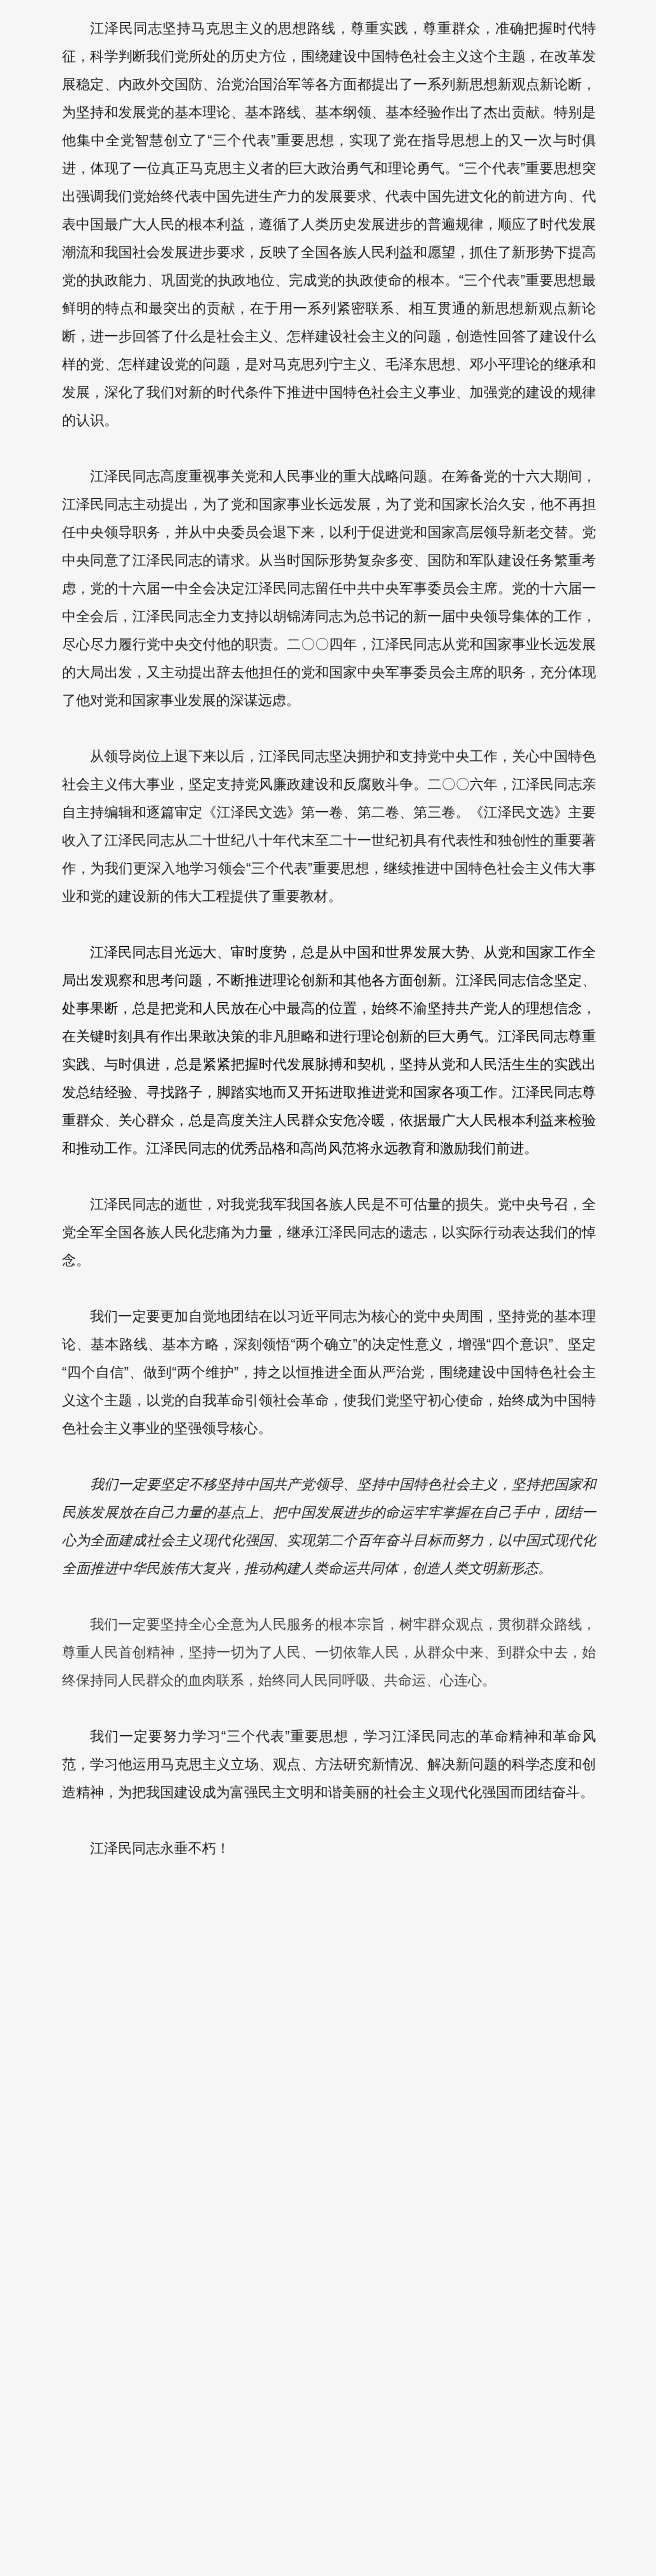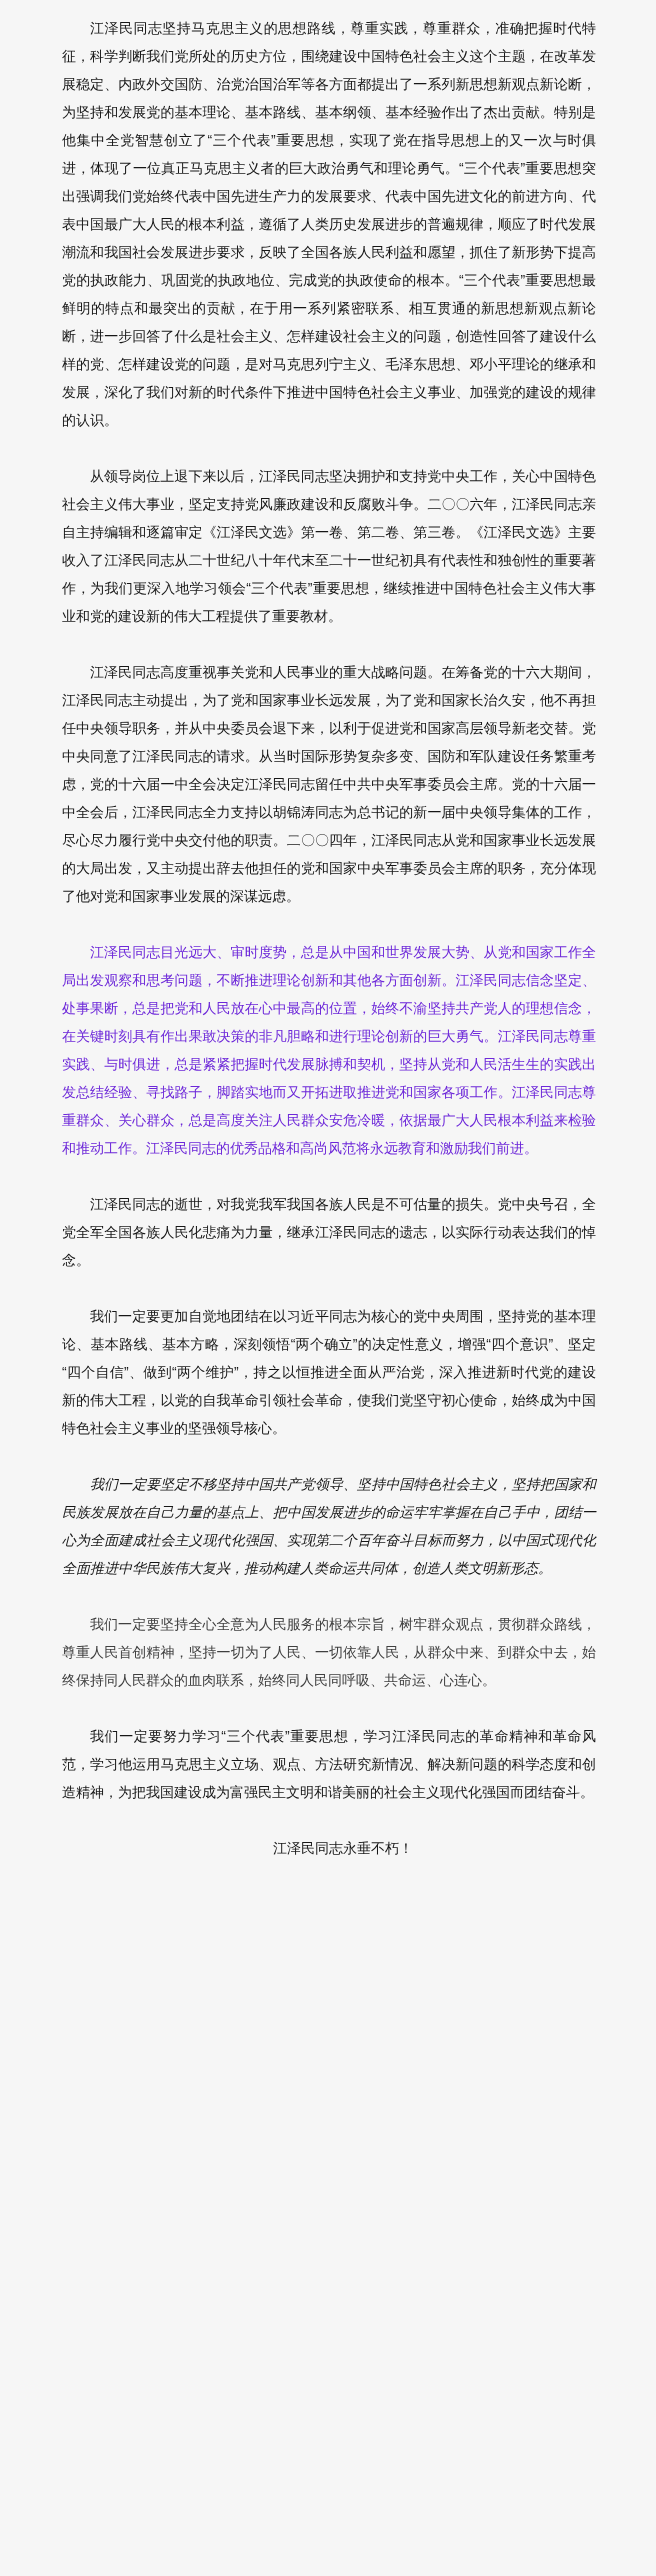--- a/index.html
+++ b/index.html
@@ -20,35 +20,35 @@
   .article p {
     margin: 0 0 28px 0;
     font-size: 14px;
     line-height: 28px;
     text-indent: 2em;
     text-align: justify;
     letter-spacing: 0;
     color: #161616;
   }
   .article p.final {
-    text-align: center;
+    text-align: left;
   }
 </style>
 </head>
 <body>
 
 <div class="page" style="background: rgb(246, 246, 246);">
   <div class="article">
     <div id="paragraphs-container">
         <p style="color: rgb(22, 22, 22);">江泽民同志坚持马克思主义的思想路线，尊重实践，尊重群众，准确把握时代特征，科学判断我们党所处的历史方位，围绕建设中国特色社会主义这个主题，在改革发展稳定、内政外交国防、治党治国治军等各方面都提出了一系列新思想新观点新论断，为坚持和发展党的基本理论、基本路线、基本纲领、基本经验作出了杰出贡献。特别是他集中全党智慧创立了“三个代表”重要思想，实现了党在指导思想上的又一次与时俱进，体现了一位真正马克思主义者的巨大政治勇气和理论勇气。“三个代表”重要思想突出强调我们党始终代表中国先进生产力的发展要求、代表中国先进文化的前进方向、代表中国最广大人民的根本利益，遵循了人类历史发展进步的普遍规律，顺应了时代发展潮流和我国社会发展进步要求，反映了全国各族人民利益和愿望，抓住了新形势下提高党的执政能力、巩固党的执政地位、完成党的执政使命的根本。“三个代表”重要思想最鲜明的特点和最突出的贡献，在于用一系列紧密联系、相互贯通的新思想新观点新论断，进一步回答了什么是社会主义、怎样建设社会主义的问题，创造性回答了建设什么样的党、怎样建设党的问题，是对马克思列宁主义、毛泽东思想、邓小平理论的继承和发展，深化了我们对新的时代条件下推进中国特色社会主义事业、加强党的建设的规律的认识。</p>
+        <p style="color: rgb(22, 22, 22);">江泽民同志高度重视事关党和人民事业的重大战略问题。在筹备党的十六大期间，江泽民同志主动提出，为了党和国家事业长远发展，为了党和国家长治久安，他不再担任中央领导职务，并从中央委员会退下来，以利于促进党和国家高层领导新老交替。党中央同意了江泽民同志的请求。从当时国际形势复杂多变、国防和军队建设任务繁重考虑，党的十六届一中全会决定江泽民同志留任中共中央军事委员会主席。党的十六届一中全会后，江泽民同志全力支持以胡锦涛同志为总书记的新一届中央领导集体的工作，尽心尽力履行党中央交付他的职责。二〇〇四年，江泽民同志从党和国家事业长远发展的大局出发，又主动提出辞去他担任的党和国家中央军事委员会主席的职务，充分体现了他对党和国家事业发展的深谋远虑。</p>
         <p style="color: rgb(22, 22, 22);">从领导岗位上退下来以后，江泽民同志坚决拥护和支持党中央工作，关心中国特色社会主义伟大事业，坚定支持党风廉政建设和反腐败斗争。二〇〇六年，江泽民同志亲自主持编辑和逐篇审定《江泽民文选》第一卷、第二卷、第三卷。《江泽民文选》主要收入了江泽民同志从二十世纪八十年代末至二十一世纪初具有代表性和独创性的重要著作，为我们更深入地学习领会“三个代表”重要思想，继续推进中国特色社会主义伟大事业和党的建设新的伟大工程提供了重要教材。</p>
-        <p style="color: rgb(22, 22, 22);">江泽民同志高度重视事关党和人民事业的重大战略问题。在筹备党的十六大期间，江泽民同志主动提出，为了党和国家事业长远发展，为了党和国家长治久安，他不再担任中央领导职务，并从中央委员会退下来，以利于促进党和国家高层领导新老交替。党中央同意了江泽民同志的请求。从当时国际形势复杂多变、国防和军队建设任务繁重考虑，党的十六届一中全会决定江泽民同志留任中共中央军事委员会主席。党的十六届一中全会后，江泽民同志全力支持以胡锦涛同志为总书记的新一届中央领导集体的工作，尽心尽力履行党中央交付他的职责。二〇〇四年，江泽民同志从党和国家事业长远发展的大局出发，又主动提出辞去他担任的党和国家中央军事委员会主席的职务，充分体现了他对党和国家事业发展的深谋远虑。</p>
-        <p style="color: #6d28d9;">江泽民同志目光远大、审时度势，总是从中国和世界发展大势、从党和国家工作全局出发观察和思考问题，不断推进理论创新和其他各方面创新。江泽民同志信念坚定、处事果断，总是把党和人民放在心中最高的位置，始终不渝坚持共产党人的理想信念，在关键时刻具有作出果敢决策的非凡胆略和进行理论创新的巨大勇气。江泽民同志尊重实践、与时俱进，总是紧紧把握时代发展脉搏和契机，坚持从党和人民活生生的实践出发总结经验、寻找路子，脚踏实地而又开拓进取推进党和国家各项工作。江泽民同志尊重群众、关心群众，总是高度关注人民群众安危冷暖，依据最广大人民根本利益来检验和推动工作。江泽民同志的优秀品格和高尚风范将永远教育和激励我们前进。</p>
+        <p style="color: #000000;">江泽民同志目光远大、审时度势，总是从中国和世界发展大势、从党和国家工作全局出发观察和思考问题，不断推进理论创新和其他各方面创新。江泽民同志信念坚定、处事果断，总是把党和人民放在心中最高的位置，始终不渝坚持共产党人的理想信念，在关键时刻具有作出果敢决策的非凡胆略和进行理论创新的巨大勇气。江泽民同志尊重实践、与时俱进，总是紧紧把握时代发展脉搏和契机，坚持从党和人民活生生的实践出发总结经验、寻找路子，脚踏实地而又开拓进取推进党和国家各项工作。江泽民同志尊重群众、关心群众，总是高度关注人民群众安危冷暖，依据最广大人民根本利益来检验和推动工作。江泽民同志的优秀品格和高尚风范将永远教育和激励我们前进。</p>
         <p style="color: rgb(22, 22, 22);">江泽民同志的逝世，对我党我军我国各族人民是不可估量的损失。党中央号召，全党全军全国各族人民化悲痛为力量，继承江泽民同志的遗志，以实际行动表达我们的悼念。</p>
-        <p style="color: rgb(22, 22, 22);">我们一定要更加自觉地团结在以习近平同志为核心的党中央周围，坚持党的基本理论、基本路线、基本方略，深刻领悟“两个确立”的决定性意义，增强“四个意识”、坚定“四个自信”、做到“两个维护”，持之以恒推进全面从严治党，深入推进新时代党的建设新的伟大工程，以党的自我革命引领社会革命，使我们党坚守初心使命，始终成为中国特色社会主义事业的坚强领导核心。</p>
+        <p style="color: rgb(22, 22, 22);">我们一定要更加自觉地团结在以习近平同志为核心的党中央周围，坚持党的基本理论、基本路线、基本方略，深刻领悟“两个确立”的决定性意义，增强“四个意识”、坚定“四个自信”、做到“两个维护”，持之以恒推进全面从严治党，围绕建设中国特色社会主义这个主题，以党的自我革命引领社会革命，使我们党坚守初心使命，始终成为中国特色社会主义事业的坚强领导核心。</p>
         <p style="color: rgb(22, 22, 22); font-style: italic;">我们一定要坚定不移坚持中国共产党领导、坚持中国特色社会主义，坚持把国家和民族发展放在自己力量的基点上、把中国发展进步的命运牢牢掌握在自己手中，团结一心为全面建成社会主义现代化强国、实现第二个百年奋斗目标而努力，以中国式现代化全面推进中华民族伟大复兴，推动构建人类命运共同体，创造人类文明新形态。</p>
         <p style="color: #404040;">我们一定要坚持全心全意为人民服务的根本宗旨，树牢群众观点，贯彻群众路线，尊重人民首创精神，坚持一切为了人民、一切依靠人民，从群众中来、到群众中去，始终保持同人民群众的血肉联系，始终同人民同呼吸、共命运、心连心。</p>
         <p style="color: rgb(22, 22, 22);">我们一定要努力学习“三个代表”重要思想，学习江泽民同志的革命精神和革命风范，学习他运用马克思主义立场、观点、方法研究新情况、解决新问题的科学态度和创造精神，为把我国建设成为富强民主文明和谐美丽的社会主义现代化强国而团结奋斗。</p>
         <p class="final" style="color: rgb(22, 22, 22);">江泽民同志永垂不朽！</p>
       </div>
 
   </div>
 </div>
 
 

